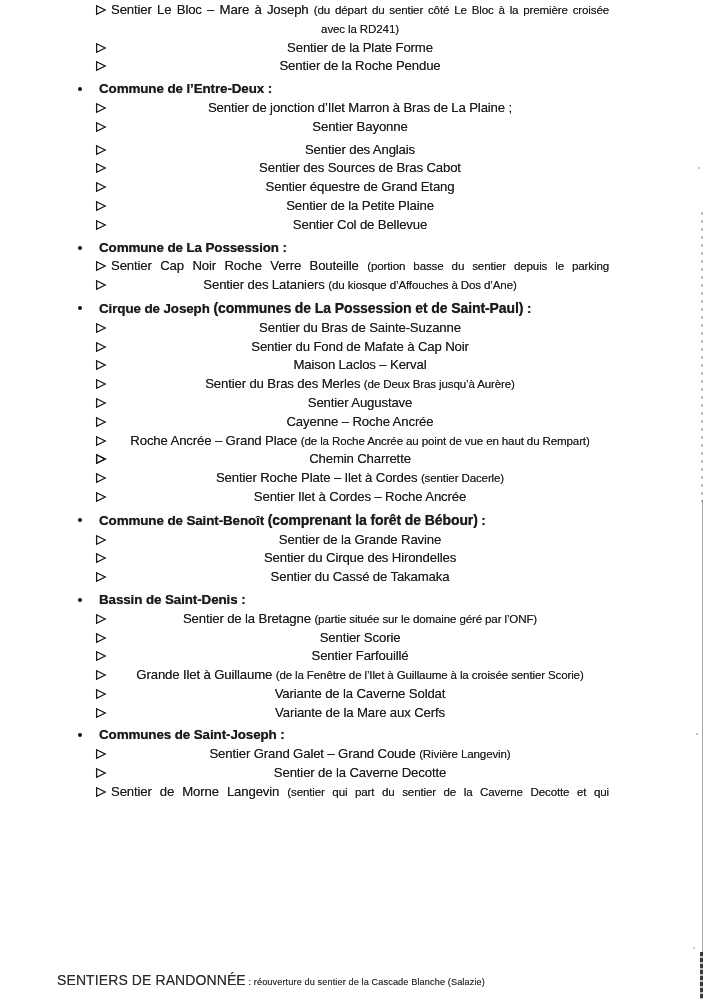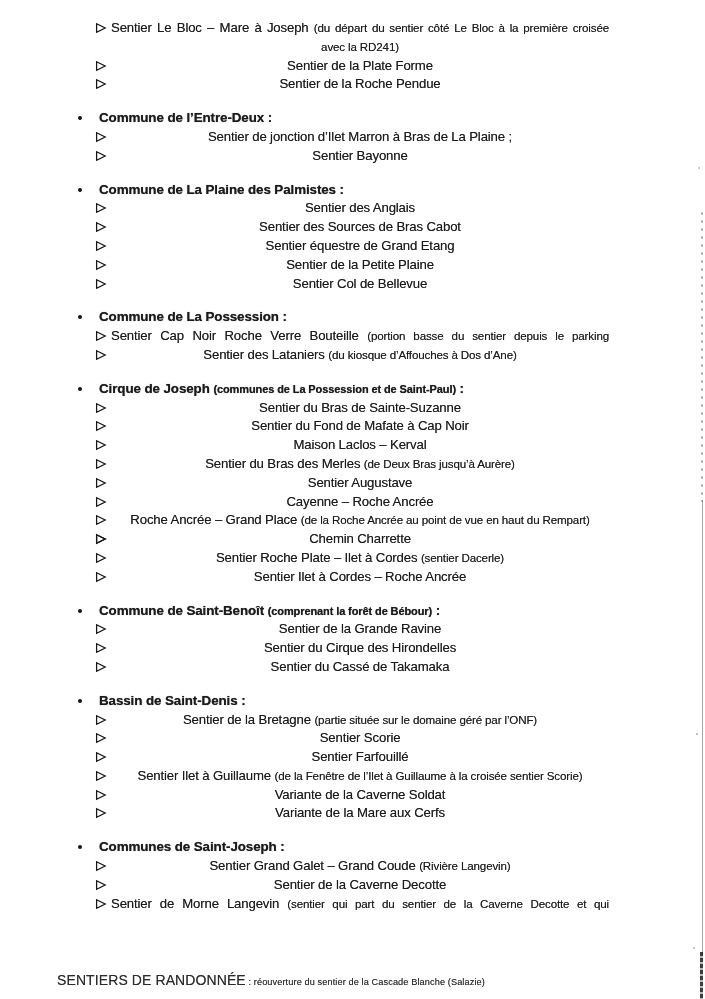--- a/index.html
+++ b/index.html
@@ -7,40 +7,40 @@
     width:705px;height:999px;
     background:#ffffff;
     font-family:"Liberation Sans","DejaVu Sans",sans-serif;
     color:#1b1b1b;
     overflow:hidden;
   }
   .page{
     position:relative;width:705px;height:999px;background:#ffffff;overflow:hidden;
   }
   .content{
-    position:absolute;left:0;top:0;width:666px;padding-top:19px;
-  }
-  .section{margin-top:15px;}
+    position:absolute;left:0;top:0;width:666px;padding-top:1px;
+  }
+  .section{margin-top:4px;}
   .section:first-child{margin-top:0;}
 
   .heading{
     position:relative;
     padding-left:99px;
     font-size:13.4px;
     font-weight:bold;
     line-height:18.8px;
     letter-spacing:-0.1px;
     text-shadow:0 0 0.7px rgba(25,25,25,0.8);
   }
   .dot{
     position:absolute;left:78px;top:7px;
     width:4px;height:4px;border-radius:50%;
     background:#141414;
   }
-  .heading-note{font-size:11px;text-align:center;}
+  .heading-note{font-size:14px;text-align:center;}
 
   .item{
     position:relative;
     padding-left:111px;
     margin-right:57px;
     font-size:13.2px;
     line-height:18.8px;
     letter-spacing:-0.15px;
     text-shadow:0 0 0.6px rgba(30,30,30,0.65);
   }
@@ -125,21 +125,20 @@
         <div class="item">
           <span class="arrow">
             <svg width="12" height="12" viewBox="0 0 12 12">
               <path d="M1.6 1.7 L10.2 6 L1.6 10.3 Z" fill="none" stroke="#161616" stroke-width="1.25" stroke-linejoin="miter"></path>
             </svg>
           </span>
           <span class="line"><span class="main">Sentier Bayonne</span></span>
         </div>
       </div>
       <div class="section">
-        <div class="heading"><span class="dot"></span><span class="heading-title">Commune de La Plaine des Palmistes</span><span class="heading-colon"> :</span></div>
         <div class="item">
           <span class="arrow">
             <svg width="12" height="12" viewBox="0 0 12 12">
               <path d="M1.6 1.7 L10.2 6 L1.6 10.3 Z" fill="none" stroke="#161616" stroke-width="1.25" stroke-linejoin="miter"></path>
             </svg>
           </span>
           <span class="line"><span class="main">Sentier des Anglais</span></span>
         </div>
         <div class="item">
           <span class="arrow">
@@ -335,21 +334,21 @@
             </svg>
           </span>
           <span class="line"><span class="main">Sentier Farfouillé</span></span>
         </div>
         <div class="item">
           <span class="arrow">
             <svg width="12" height="12" viewBox="0 0 12 12">
               <path d="M1.6 1.7 L10.2 6 L1.6 10.3 Z" fill="none" stroke="#161616" stroke-width="1.25" stroke-linejoin="miter"></path>
             </svg>
           </span>
-          <span class="line"><span class="main">Sentier Ilet à Guillaume </span><span class="note">(de la Fenêtre de l’Ilet à Guillaume à la croisée sentier Scorie)</span></span>
+          <span class="line"><span class="main">Grande Ilet à Guillaume </span><span class="note">(de la Fenêtre de l’Ilet à Guillaume à la croisée sentier Scorie)</span></span>
         </div>
         <div class="item">
           <span class="arrow">
             <svg width="12" height="12" viewBox="0 0 12 12">
               <path d="M1.6 1.7 L10.2 6 L1.6 10.3 Z" fill="none" stroke="#161616" stroke-width="1.25" stroke-linejoin="miter"></path>
             </svg>
           </span>
           <span class="line"><span class="main">Variante de la Caverne Soldat</span></span>
         </div>
         <div class="item">

